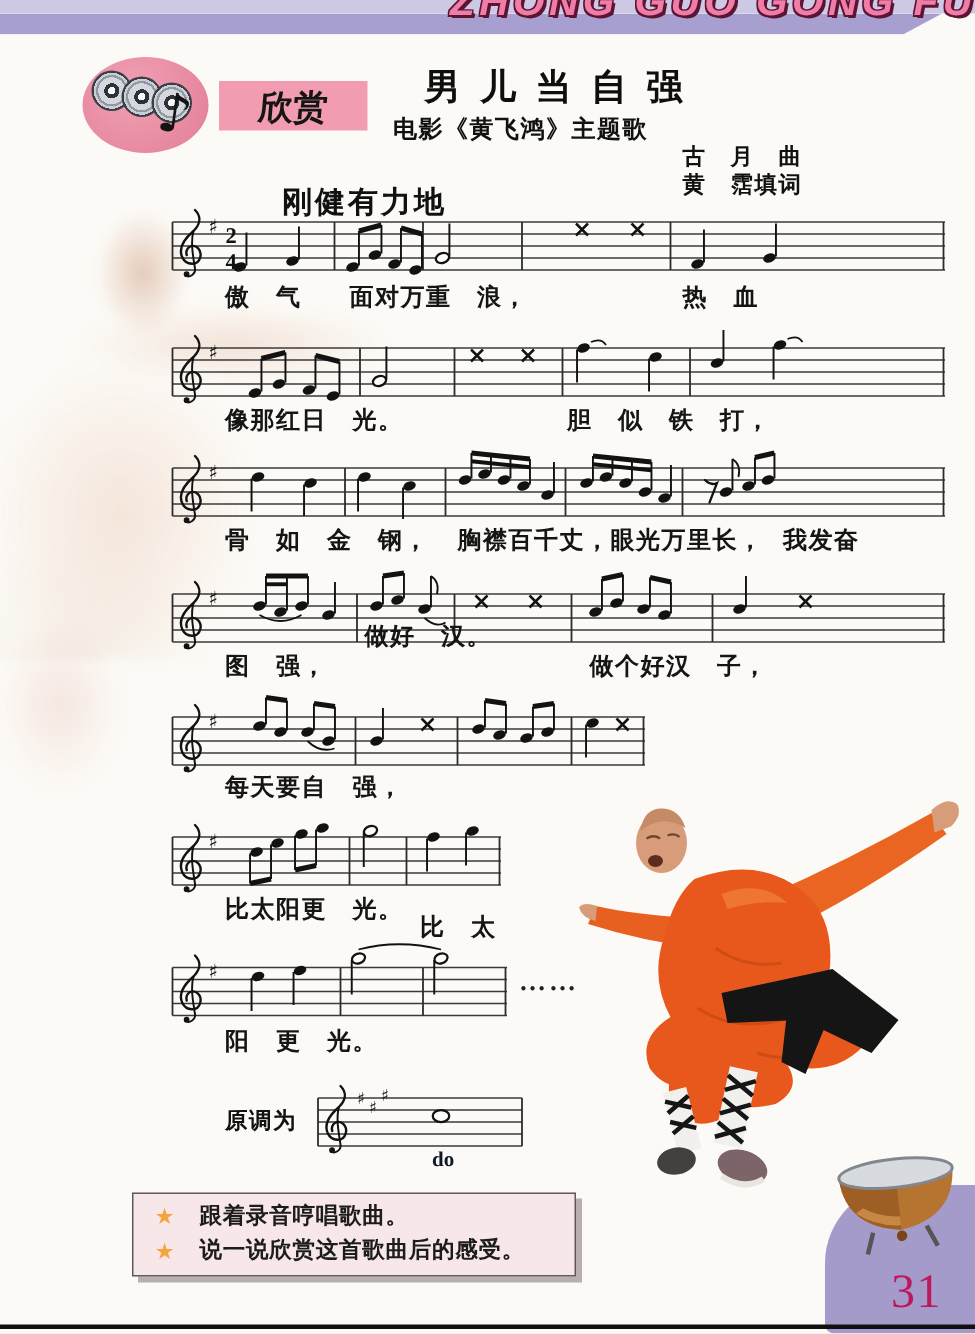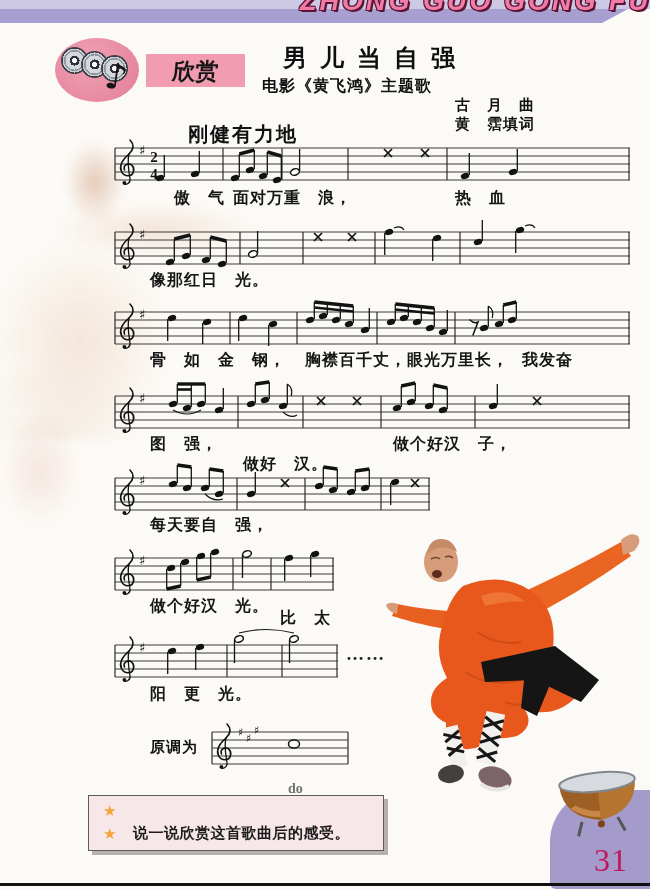--- a/index.html
+++ b/index.html
@@ -48,21 +48,21 @@
   .beam2{stroke:#121212;stroke-width:2.6;fill:none;}
   .xm{stroke:#121212;stroke-width:1.7;}
   .tie{fill:none;stroke:#121212;stroke-width:1.2;}
   .cl{fill:none;stroke:#121212;stroke-width:1.6;stroke-linecap:round;}
   .sh{font-family:"DejaVu Sans",sans-serif;font-size:13px;fill:#121212;}
   .shs{font-family:"DejaVu Sans",sans-serif;font-size:11px;fill:#121212;}
   .ts{font-family:"Liberation Serif",serif;font-weight:700;font-size:15px;fill:#121212;text-anchor:middle;}
   .lyr{position:absolute;font-weight:700;font-size:16px;color:#151515;letter-spacing:1px;white-space:nowrap;}
   .ellipsis{left:346px;top:644px;font-weight:700;font-size:18px;letter-spacing:2px;color:#222;}
   .keylabel{left:150px;top:738px;font-weight:700;font-size:15px;color:#111;letter-spacing:1px;}
-  .solfege{left:288px;top:766px;font-weight:700;font-size:14px;color:#737373;margin-top:15px;}
+  .solfege{left:288px;top:766px;font-weight:700;font-size:14px;color:#0f172a;}
   
   .task-box{left:88px;top:795px;width:294px;height:54px;background:#f7e7e9;border:1.5px solid #5f5a5a;
       box-shadow:4px 4px 0 rgba(125,115,115,.55);}
   .task-row{position:absolute;left:0;width:100%;height:22px;}
   .task-star{position:absolute;left:14px;top:1px;color:#f5a53e;font-size:15px;font-family:"DejaVu Sans",sans-serif;}
   .task-text{position:absolute;left:44px;top:0;font-weight:700;font-size:15px;color:#1c1c1c;letter-spacing:.5px;white-space:nowrap;}
   
   .page-blob{right:0;bottom:0;width:100px;height:99px;background:#a49bcb;border-radius:52px 0 0 6px;z-index:2;}
   .page-number{right:22px;bottom:10px;z-index:3;font-weight:400;font-size:32px;color:#be185d;letter-spacing:1px;}
   .bottom-rule{left:0;top:883px;width:650px;height:3px;background:#101010;z-index:4;}
@@ -148,21 +148,21 @@
             <line x1="308" y1="17" x2="316" y2="25"></line>
             <line x1="308" y1="25" x2="316" y2="17"></line>
           </g>
         <ellipse class="nt" cx="352" cy="44" rx="4.3" ry="3" transform="rotate(-18 352 44)"></ellipse>
           <line class="stem" x1="356.3" y1="43" x2="356.3" y2="21"></line>
         <ellipse class="nt" cx="400" cy="40" rx="4.3" ry="3" transform="rotate(-18 400 40)"></ellipse>
           <line class="stem" x1="404.3" y1="39" x2="404.3" y2="17"></line>
       </g>
     </svg>
   </div>
-  <span class="lyr" style="left:150px;top:188px;margin-left:24px;">傲　气</span>
+  <span class="lyr" style="left:150px;top:188px;">傲　气</span>
   <span class="lyr" style="left:233px;top:188px;">面对万重　浪，</span>
   <span class="lyr" style="left:455px;top:188px;">热　血</span>
 
   <div class="staff" style="left:113px;top:216px;">
     <svg width="519" height="64" viewBox="0 0 519 64">
       <g>
         <line class="sl" x1="2" y1="16" x2="517" y2="16"></line>
           <line class="sl" x1="2" y1="24" x2="517" y2="24"></line>
         <line class="sl" x1="2" y1="32" x2="517" y2="32"></line>
           <line class="sl" x1="2" y1="40" x2="517" y2="40"></line>
@@ -208,20 +208,21 @@
           <line class="stem" x1="319.7" y1="23" x2="319.7" y2="45"></line>
         <ellipse class="nt" cx="365" cy="26" rx="4.3" ry="3" transform="rotate(-18 365 26)"></ellipse>
           <line class="stem" x1="369.3" y1="25" x2="369.3" y2="4"></line>
         <ellipse class="nt" cx="407" cy="14" rx="4.3" ry="3" transform="rotate(-18 407 14)"></ellipse>
           <line class="stem" x1="402.7" y1="15" x2="402.7" y2="37"></line>
         <path class="tie" d="M412 10 q7 -3 10 2"></path>
       </g>
     </svg>
   </div>
   <span class="lyr" style="left:150px;top:270px;">像那红日　光。</span>
+  <span class="lyr" style="left:378px;top:270px;">胆　似　铁　打，</span>
 
   <div class="staff" style="left:113px;top:296px;">
     <svg width="519" height="64" viewBox="0 0 519 64">
       <g>
         <line class="sl" x1="2" y1="16" x2="517" y2="16"></line>
           <line class="sl" x1="2" y1="24" x2="517" y2="24"></line>
         <line class="sl" x1="2" y1="32" x2="517" y2="32"></line>
           <line class="sl" x1="2" y1="40" x2="517" y2="40"></line>
         <line class="sl" x1="2" y1="48" x2="517" y2="48"></line>
         <line class="bl" x1="2" y1="16" x2="2" y2="48"></line>
@@ -349,21 +350,21 @@
         <ellipse class="nt" cx="380" cy="26" rx="4.3" ry="3" transform="rotate(-18 380 26)"></ellipse>
           <line class="stem" x1="384.3" y1="25" x2="384.3" y2="4"></line>
         <g class="xm">
             <line x1="420" y1="17" x2="428" y2="25"></line>
             <line x1="420" y1="25" x2="428" y2="17"></line>
           </g>
       </g>
     </svg>
   </div>
   <span class="lyr" style="left:150px;top:434px;">图　强，</span>
-  <span class="lyr" style="left:243px;top:454px;">做好　汉。</span>
+  <span class="lyr" style="left:243px;top:414px;">做好　汉。</span>
   <span class="lyr" style="left:393px;top:434px;">做个好汉　子，</span>
 
   <div class="staff" style="left:113px;top:462px;">
     <svg width="322" height="64" viewBox="0 0 322 64">
       <g>
         <line class="sl" x1="2" y1="16" x2="317" y2="16"></line>
           <line class="sl" x1="2" y1="24" x2="317" y2="24"></line>
         <line class="sl" x1="2" y1="32" x2="317" y2="32"></line>
           <line class="sl" x1="2" y1="40" x2="317" y2="40"></line>
         <line class="sl" x1="2" y1="48" x2="317" y2="48"></line>
@@ -450,21 +451,21 @@
         <path class="beam" d="M83.7 38 L97.7 35"></path>
         <ellipse class="open" cx="134" cy="12" rx="4.5" ry="3.2" transform="rotate(-18 134 12)"></ellipse>
           <line class="stem" x1="129.5" y1="13" x2="129.5" y2="36"></line>
         <ellipse class="nt" cx="176" cy="16" rx="4.3" ry="3" transform="rotate(-18 176 16)"></ellipse>
           <line class="stem" x1="171.7" y1="17" x2="171.7" y2="39"></line>
         <ellipse class="nt" cx="202" cy="12" rx="4.3" ry="3" transform="rotate(-18 202 12)"></ellipse>
           <line class="stem" x1="197.7" y1="13" x2="197.7" y2="35"></line>
       </g>
     </svg>
   </div>
-  <span class="lyr" style="left:150px;top:596px;">做个好汉　光。</span>
+  <span class="lyr" style="left:150px;top:596px;">比太阳更　光。</span>
   <span class="lyr" style="left:280px;top:608px;">比　太</span>
 
   <div class="staff" style="left:113px;top:629px;">
     <svg width="228" height="64" viewBox="0 0 228 64">
       <g>
         <line class="sl" x1="2" y1="16" x2="225" y2="16"></line>
           <line class="sl" x1="2" y1="24" x2="225" y2="24"></line>
         <line class="sl" x1="2" y1="32" x2="225" y2="32"></line>
           <line class="sl" x1="2" y1="40" x2="225" y2="40"></line>
         <line class="sl" x1="2" y1="48" x2="225" y2="48"></line>
@@ -546,20 +547,21 @@
         <rect x="62" y="214" width="16" height="42" fill="#f2f0ec"></rect>
         <path d="M62 220 l16 8 M78 220 l-16 8 M62 234 l16 8 M78 234 l-16 8" stroke="#161616" stroke-width="3" fill="none"></path>
       </g>
       <ellipse cx="66" cy="262" rx="13" ry="9" fill="#44403e" transform="rotate(-10 66 262)"></ellipse>
     </svg>
   </div>
 
   <div class="abs task-box">
     <div class="task-row" style="top:5px;">
       <span class="task-star">★</span>
+      <span class="task-text">跟着录音哼唱歌曲。</span>
     </div>
     <div class="task-row" style="top:28px;">
       <span class="task-star">★</span>
       <span class="task-text">说一说欣赏这首歌曲后的感受。</span>
     </div>
   </div>
 
   <div class="abs page-blob"></div>
   <div class="abs timpani">
     <svg width="98" height="78" viewBox="0 0 98 78">

